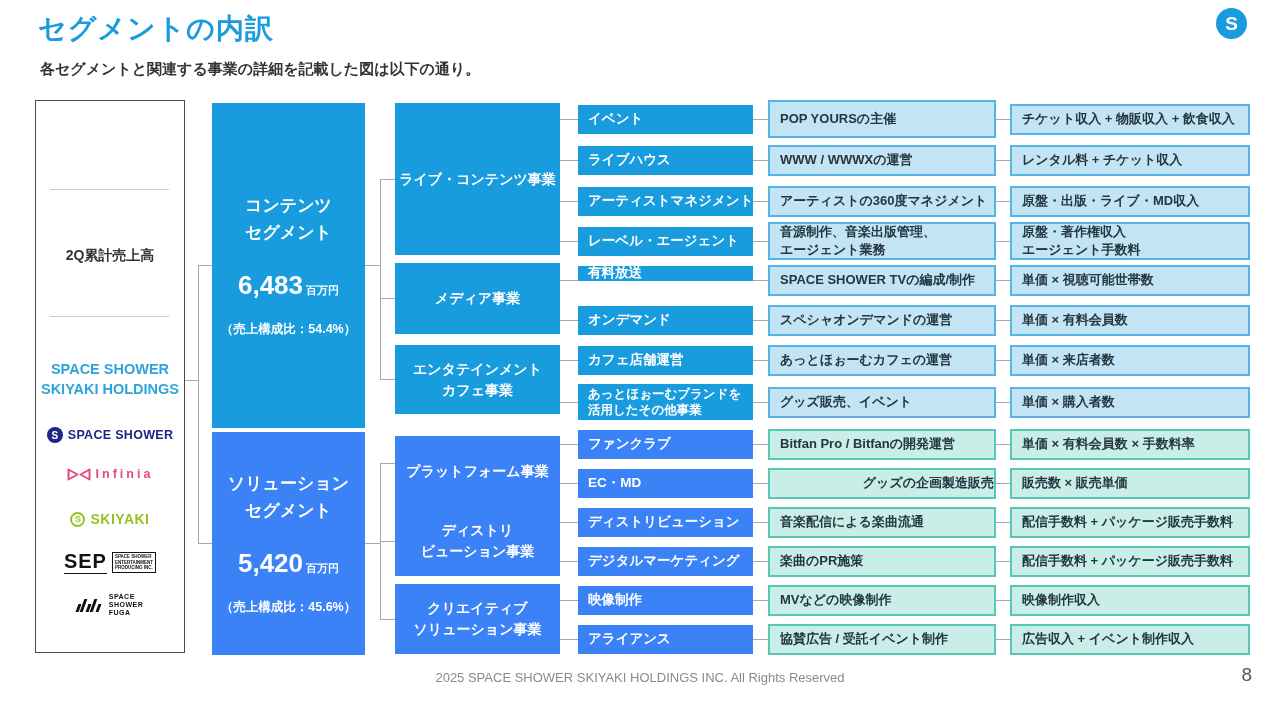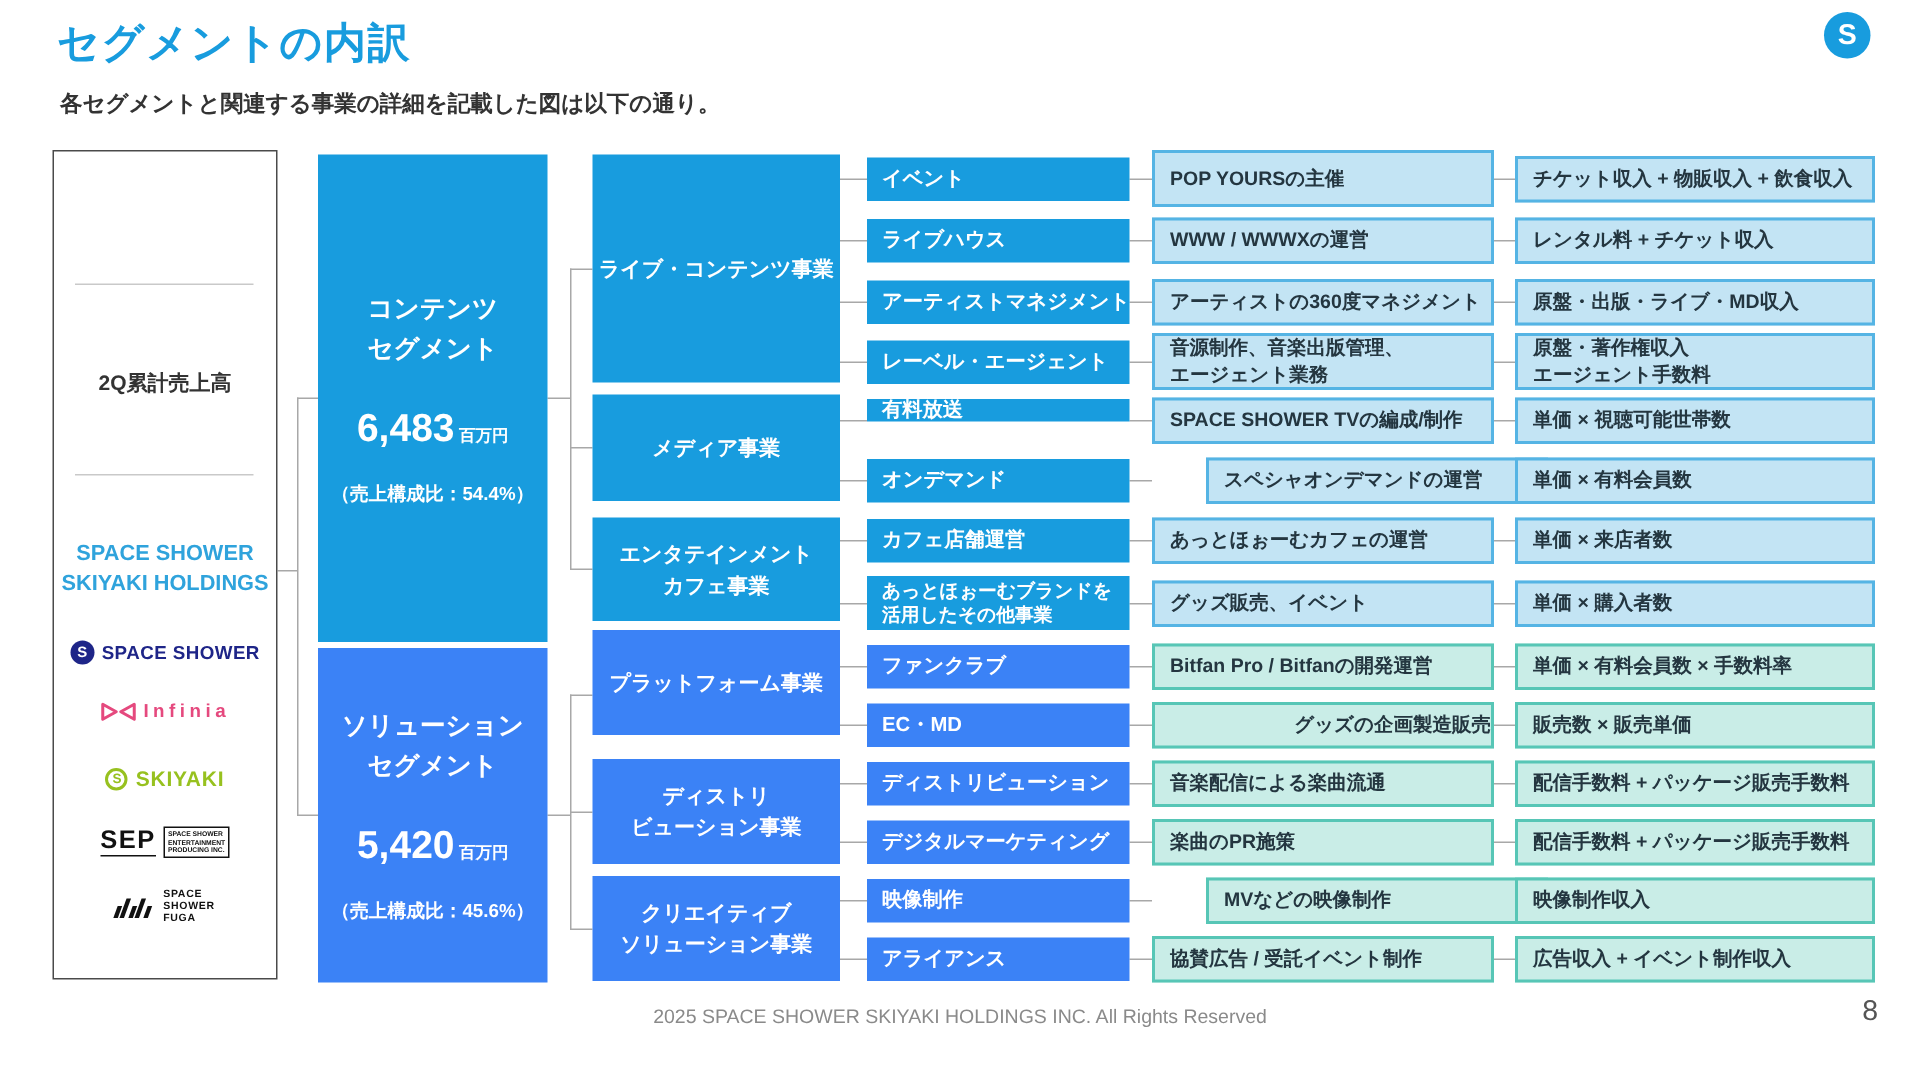--- a/index.html
+++ b/index.html
@@ -28,21 +28,21 @@
   .hd-label{position:absolute;top:146px;width:100%;text-align:center;color:#333;font-weight:700;font-size:14px;}
   .hd-name{position:absolute;top:258px;width:100%;text-align:center;color:#2FA3DC;font-weight:800;font-size:14.5px;line-height:1.4;}
   .hd-logo{position:absolute;width:100%;display:flex;align-items:center;justify-content:center;gap:5px;}
   .ss-ic{width:16px;height:16px;border-radius:50%;background:#1E2588;color:#fff;font-size:10px;font-weight:800;
          display:flex;align-items:center;justify-content:center;}
   .ss-tx{color:#1E2588;font-weight:800;font-size:12.5px;letter-spacing:.3px;}
   .inf-tx{color:#E5497E;font-weight:700;font-size:12.5px;letter-spacing:3px;}
   .sk-ic{width:15px;height:15px;border-radius:50%;border:2px solid #97C11F;color:#97C11F;font-size:9px;font-weight:800;
          display:flex;align-items:center;justify-content:center;box-sizing:border-box;}
   .sk-tx{color:#97C11F;font-weight:800;font-size:14px;letter-spacing:.5px;}
-  .sep-tx{color:#111;font-weight:600;font-size:17px;letter-spacing:1px;border-bottom:1.5px solid #111;line-height:1;padding-bottom:2px;}
+  .sep-tx{color:#111;font-weight:600;font-size:20px;letter-spacing:1px;border-bottom:1.5px solid #111;line-height:1;padding-bottom:2px;}
   .sep-sub{border:1px solid #111;padding:1px 2px;font-size:4.5px;line-height:1.25;color:#111;font-weight:700;text-align:left;}
   .fuga-bars{display:flex;align-items:flex-end;gap:2px;margin-right:4px;}
   .fuga-bars span{display:inline-block;width:3px;background:#111;transform:skewX(-20deg);}
   .fuga-bars span:nth-child(odd){height:8px;}
   .fuga-bars span:nth-child(even){height:13px;}
   .fuga-tx{font-size:7px;line-height:1.15;font-weight:800;color:#111;text-align:left;letter-spacing:.5px;}
 
   
   .seg{position:absolute;left:212px;width:153px;color:#fff;display:flex;flex-direction:column;
        align-items:center;justify-content:center;text-align:center;z-index:1;}
@@ -156,21 +156,21 @@
   <div class="biz blue-fill" style="left: 395px; top: 103px; width: 165px; height: 152px;">
         <div>ライブ・コンテンツ事業</div>
       </div>
       <div class="biz blue-fill" style="left: 395px; top: 263px; width: 165px; height: 71px;">
         <div>メディア事業</div>
       </div>
       <div class="biz blue-fill" style="left: 395px; top: 345px; width: 165px; height: 69px;">
         <div>エンタテインメント</div>
         <div>カフェ事業</div>
       </div>
-      <div class="biz teal-fill" style="left: 395px; top: 420px; width: 165px; height: 70px;">
+      <div class="biz teal-fill" style="left: 395px; top: 436px; width: 165px; height: 70px;">
         <div>プラットフォーム事業</div>
       </div>
       <div class="biz teal-fill" style="left: 395px; top: 506px; width: 165px; height: 70px;">
         <div>ディストリ</div>
         <div>ビューション事業</div>
       </div>
       <div class="biz teal-fill" style="left: 395px; top: 584px; width: 165px; height: 70px;">
         <div>クリエイティブ</div>
         <div>ソリューション事業</div>
       </div>
@@ -217,21 +217,21 @@
       </div>
       <div class="rbox desc blue" style="left: 768px; top: 264.5px; width: 228px; height: 31px;">
         <div>SPACE SHOWER TVの編成/制作</div>
       </div>
       <div class="rbox rev blue" style="left: 1010px; top: 264.5px; width: 240px; height: 31px;">
         <div>単価 × 視聴可能世帯数</div>
       </div>
       <div class="rbox sub blue-fill" style="left: 578px; top: 305.5px; width: 175px; height: 29px;">
         <div>オンデマンド</div>
       </div>
-      <div class="rbox desc blue" style="left: 768px; top: 304.5px; width: 228px; height: 31px; margin-left: 36px;">
+      <div class="rbox desc blue" style="left: 768px; top: 304.5px; width: 228px; height: 31px;">
         <div>スペシャオンデマンドの運営</div>
       </div>
       <div class="rbox rev blue" style="left: 1010px; top: 304.5px; width: 240px; height: 31px;">
         <div>単価 × 有料会員数</div>
       </div>
       <div class="rbox sub blue-fill" style="left: 578px; top: 345.5px; width: 175px; height: 29px;">
         <div>カフェ店舗運営</div>
       </div>
       <div class="rbox desc blue" style="left: 768px; top: 344.5px; width: 228px; height: 31px;">
         <div>あっとほぉーむカフェの運営</div>
@@ -281,21 +281,21 @@
       </div>
       <div class="rbox desc teal" style="left: 768px; top: 545.5px; width: 228px; height: 31px;">
         <div>楽曲のPR施策</div>
       </div>
       <div class="rbox rev teal" style="left: 1010px; top: 545.5px; width: 240px; height: 31px;">
         <div>配信手数料 + パッケージ販売手数料</div>
       </div>
       <div class="rbox sub teal-fill" style="left: 578px; top: 585.5px; width: 175px; height: 29px;">
         <div>映像制作</div>
       </div>
-      <div class="rbox desc teal" style="left: 804px; top: 584.5px; width: 228px; height: 31px;">
+      <div class="rbox desc teal" style="left: 768px; top: 584.5px; width: 228px; height: 31px;">
         <div>MVなどの映像制作</div>
       </div>
       <div class="rbox rev teal" style="left: 1010px; top: 584.5px; width: 240px; height: 31px;">
         <div>映像制作収入</div>
       </div>
       <div class="rbox sub teal-fill" style="left: 578px; top: 624.5px; width: 175px; height: 29px;">
         <div>アライアンス</div>
       </div>
       <div class="rbox desc teal" style="left: 768px; top: 623.5px; width: 228px; height: 31px;">
         <div>協賛広告 / 受託イベント制作</div>

